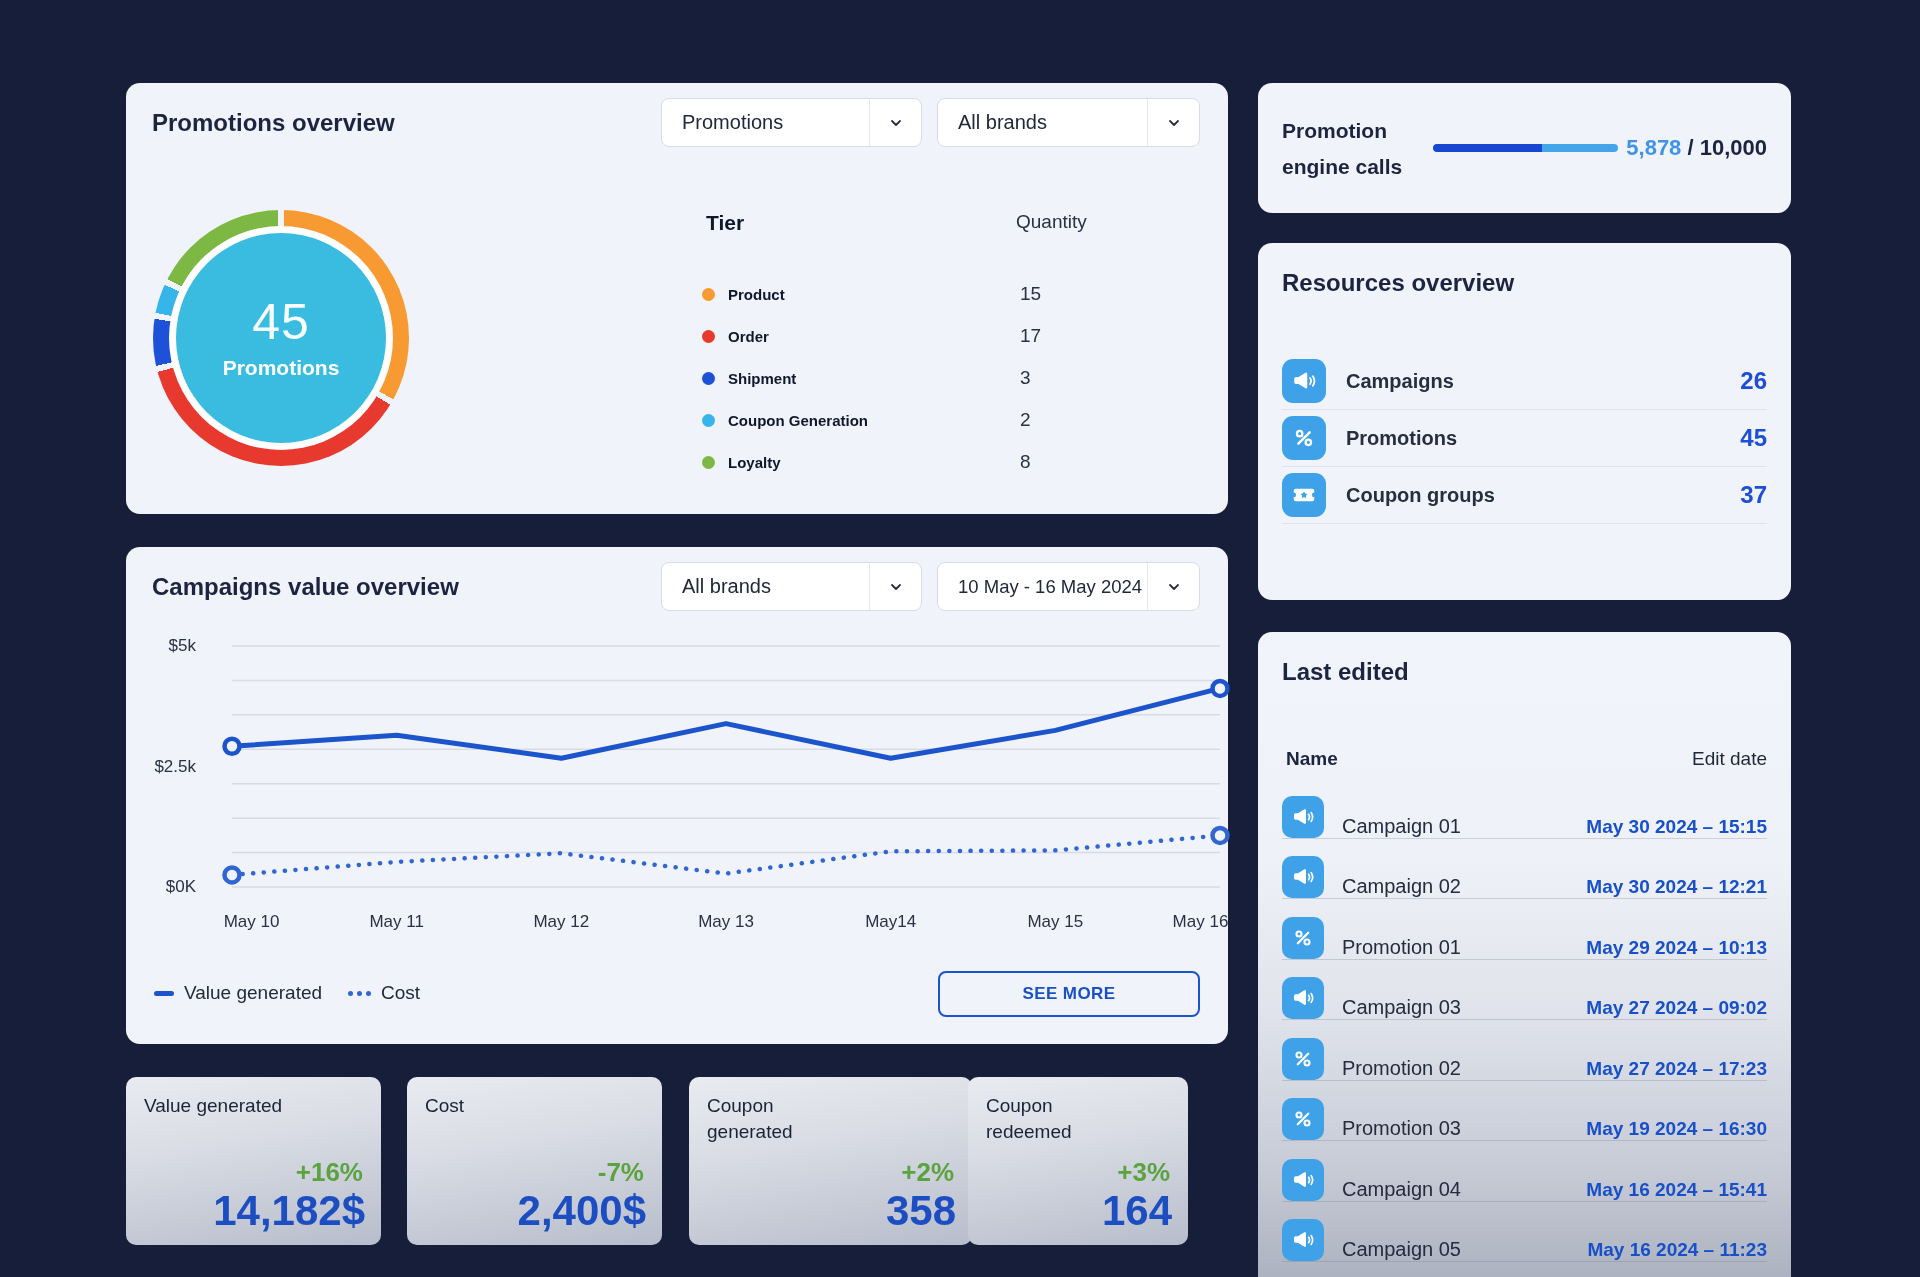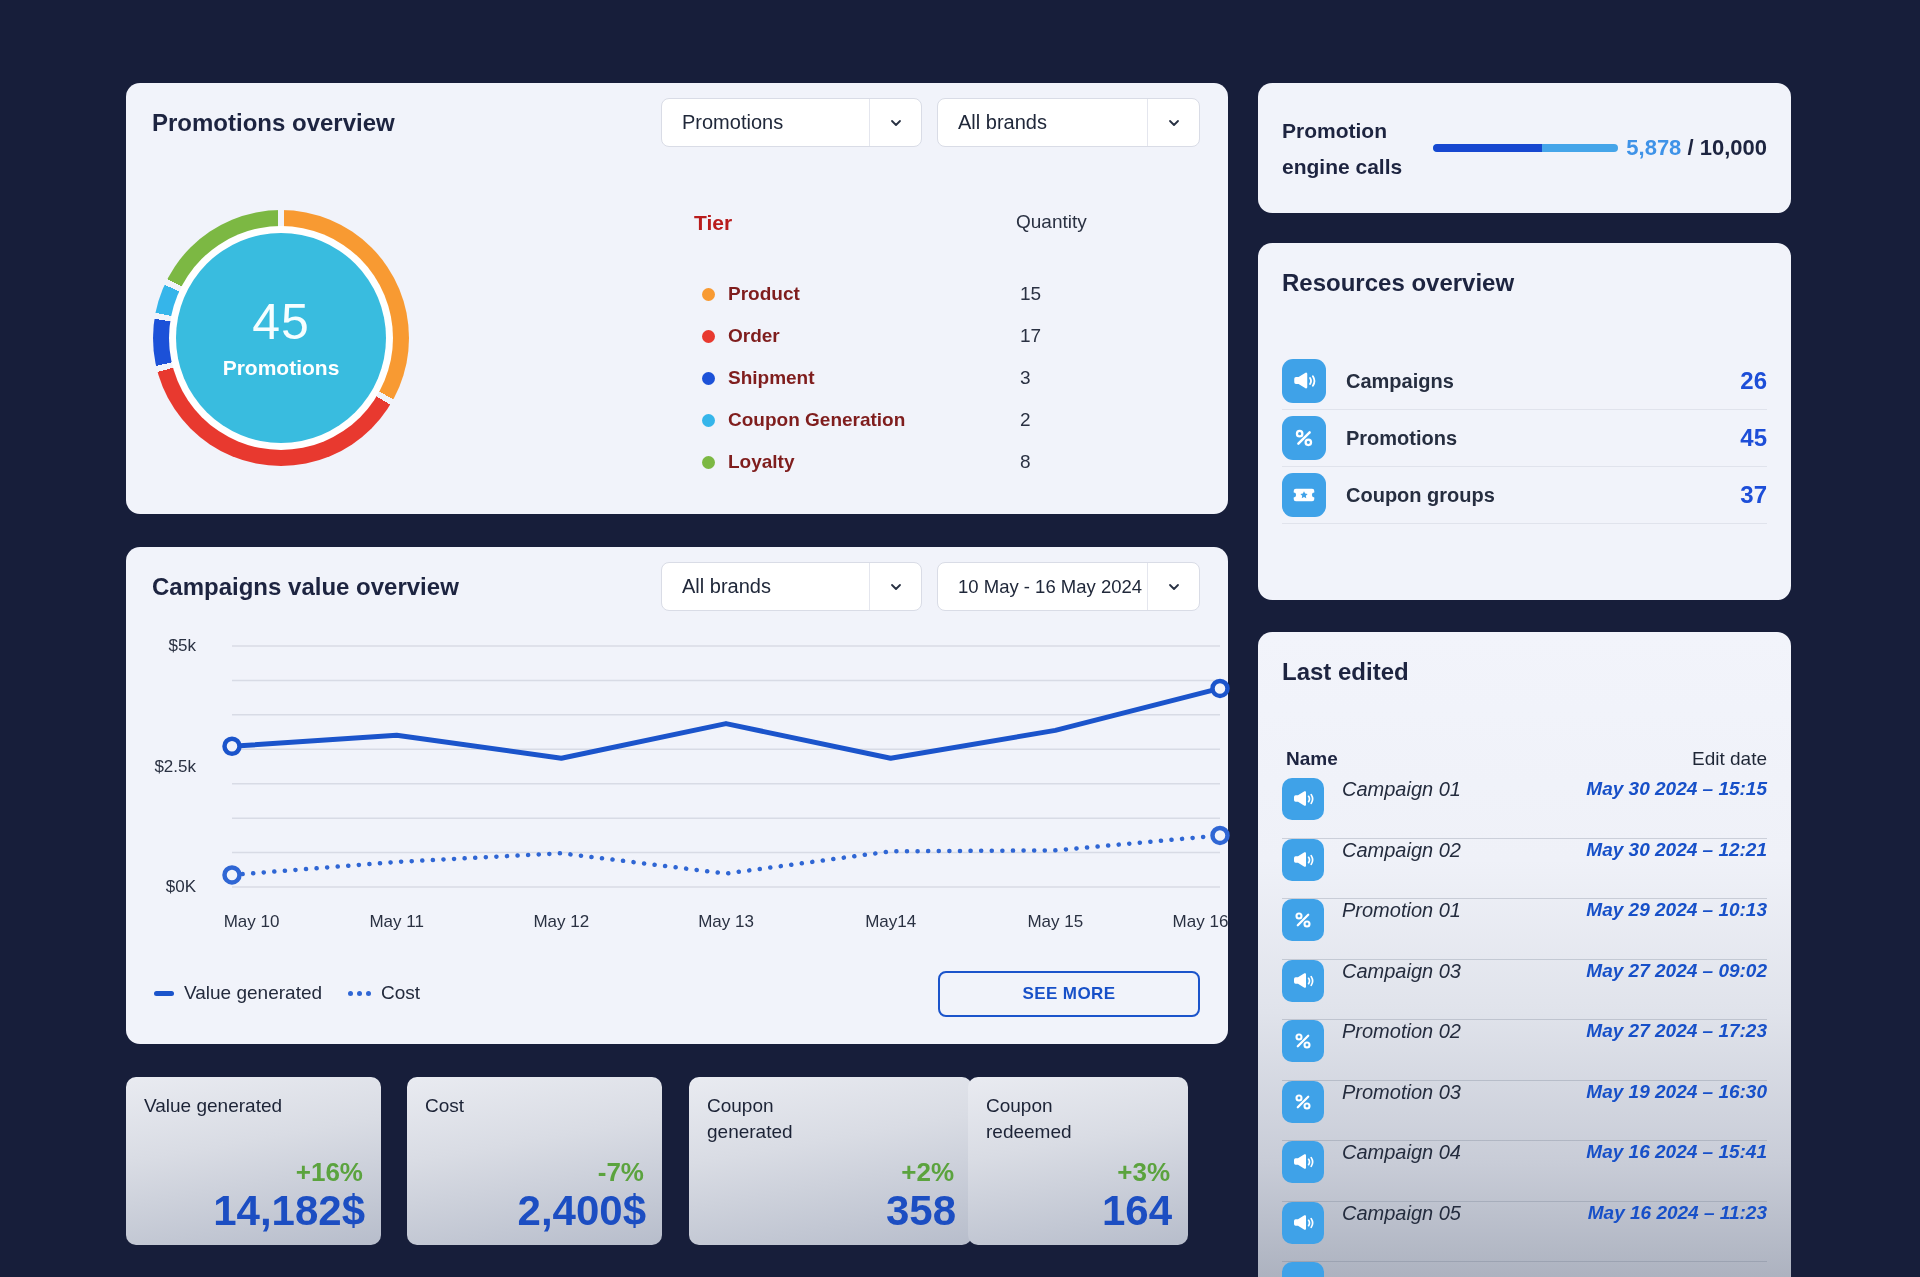--- a/index.html
+++ b/index.html
@@ -34,26 +34,26 @@
   .donut { position: absolute; left: 27px; top: 127px; width: 256px; height: 256px; }
   .donut-ring, .donut-white, .donut-inner { position: absolute; border-radius: 50%; }
   .donut-ring { inset: 0; }
   .donut-white { inset: 16px; background: #ffffff; }
   .donut-inner { inset: 23px; display: flex; flex-direction: column; align-items: center; justify-content: center; }
   .donut-num { font-size: 50px; font-weight: 300; color: #f6feff; letter-spacing: 1px; line-height: 52px; }
   .donut-cap { font-size: 21px; font-weight: bold; color: #ffffff; margin-top: 8px; }
 
   .tier { position: absolute; left: 568px; top: 128px; width: 420px; }
   .tier-head { position: relative; height: 30px; }
-  .th-tier { position: absolute; left: 0; font-size: 21px; font-weight: bold; color: #b91c1c; }
+  .th-tier { position: absolute; left: 12px; font-size: 21px; font-weight: bold; color: #0f172a; }
   .th-qty { position: absolute; left: 322px; font-size: 19px; color: #2a3142; }
   .tier-rows { position: absolute; left: 0; top: 62px; width: 100%; }
   .tier-row { position: relative; height: 42px; display: flex; align-items: center; padding-left: 8px; }
   .tier-dot { width: 13px; height: 13px; border-radius: 50%; margin-right: 13px; flex: none; }
-  .tier-label { font-size: 19px; font-weight: bold; color: #7f1d1d; }
+  .tier-label { font-size: 15px; font-weight: bold; color: #0f172a; }
   .tier-qty { position: absolute; left: 326px; font-size: 19px; color: #2a3142; }
 
   
   #card-engine { left: 1258px; top: 83px; width: 533px; height: 130px; }
   .engine-title { position: absolute; left: 24px; top: 30px; font-size: 21px; font-weight: bold; line-height: 36px; color: #1d2440; }
   .progress-track {
     position: absolute; left: 175px; top: 61px; width: 185px; height: 8px;
     border-radius: 4px; overflow: hidden;
   }
   .progress-fill { height: 100%; border-radius: 4px 0 0 4px; }
@@ -104,21 +104,21 @@
 
   
   #card-edited {
     left: 1258px; top: 632px; width: 533px; height: 760px;
     background: linear-gradient(180deg, #f2f4fb 0%, #eff1f8 30%, #e0e3eb 50%, #c8ccd7 70%, #a7adbb 88%, #9aa0af 100%);
   }
   .ed-head { position: absolute; left: 28px; right: 24px; top: 116px; height: 24px; }
   .ed-col-name { position: absolute; left: 0; font-size: 19px; font-weight: bold; color: #1d2440; }
   .ed-col-date { position: absolute; right: 0; font-size: 19px; color: #1f2737; }
   .ed-list { position: absolute; left: 24px; right: 24px; top: 146px; }
-  .ed-row { position: relative; height: 60.5px; display: flex; align-items: flex-start; border-bottom: 1px solid rgba(96,106,128,0.25); cursor: pointer; font-style: italic; }
+  .ed-row { position: relative; height: 60.5px; display: flex; align-items: flex-end; border-bottom: 1px solid rgba(96,106,128,0.25); cursor: pointer; }
   .ed-row .app-icon { width: 42px; height: 42px; border-radius: 10px; }
   .ed-name { font-size: 20px; color: #242c3e; margin-left: 18px; }
   .ed-date { margin-left: auto; font-size: 19px; font-weight: bold; color: #1750c8; white-space: nowrap; }
 </style>
 </head>
 <body>
 
 <div class="stage">
 
   <section class="card" id="card-promos">

